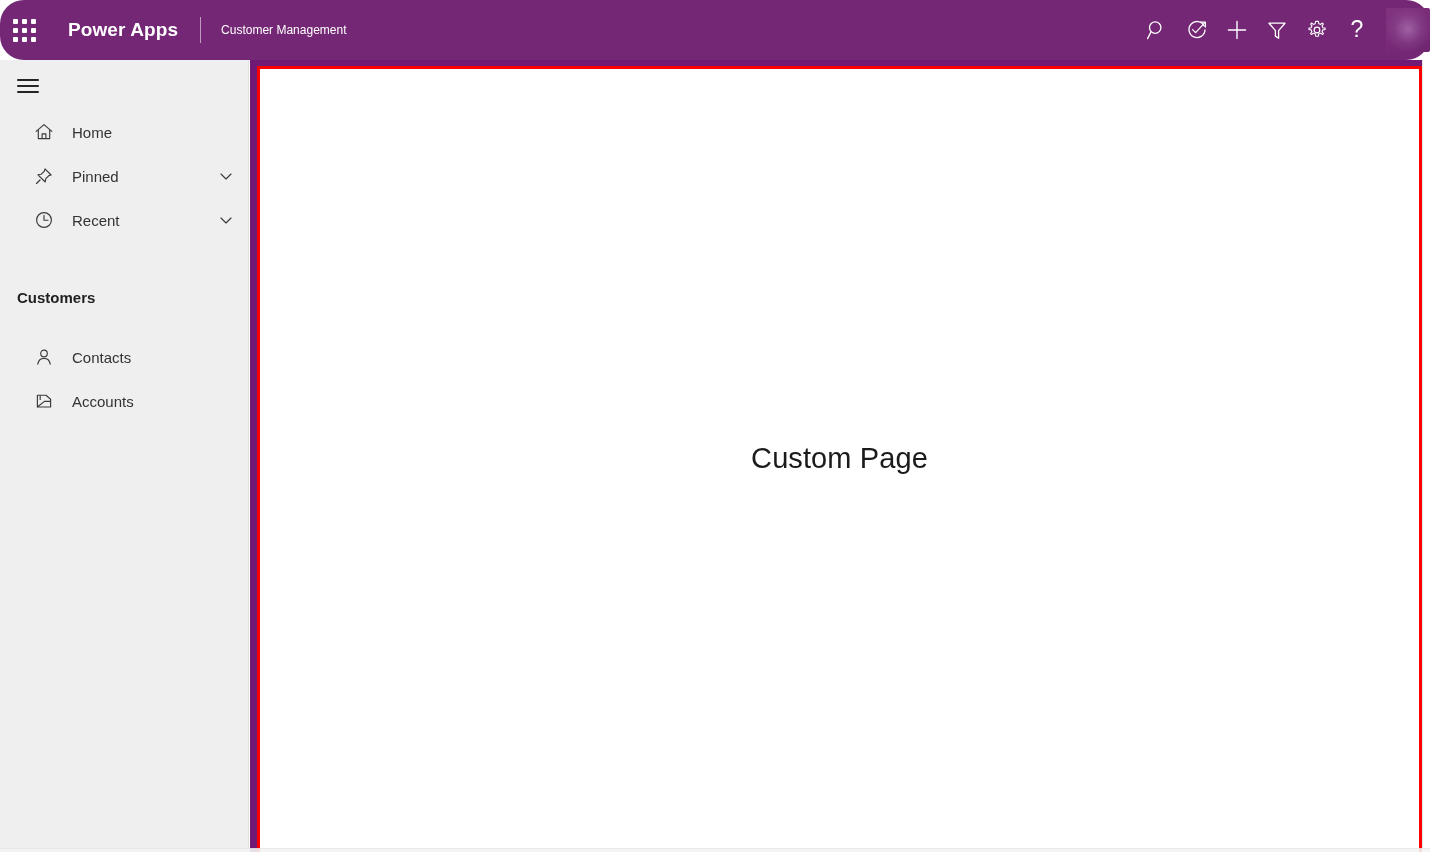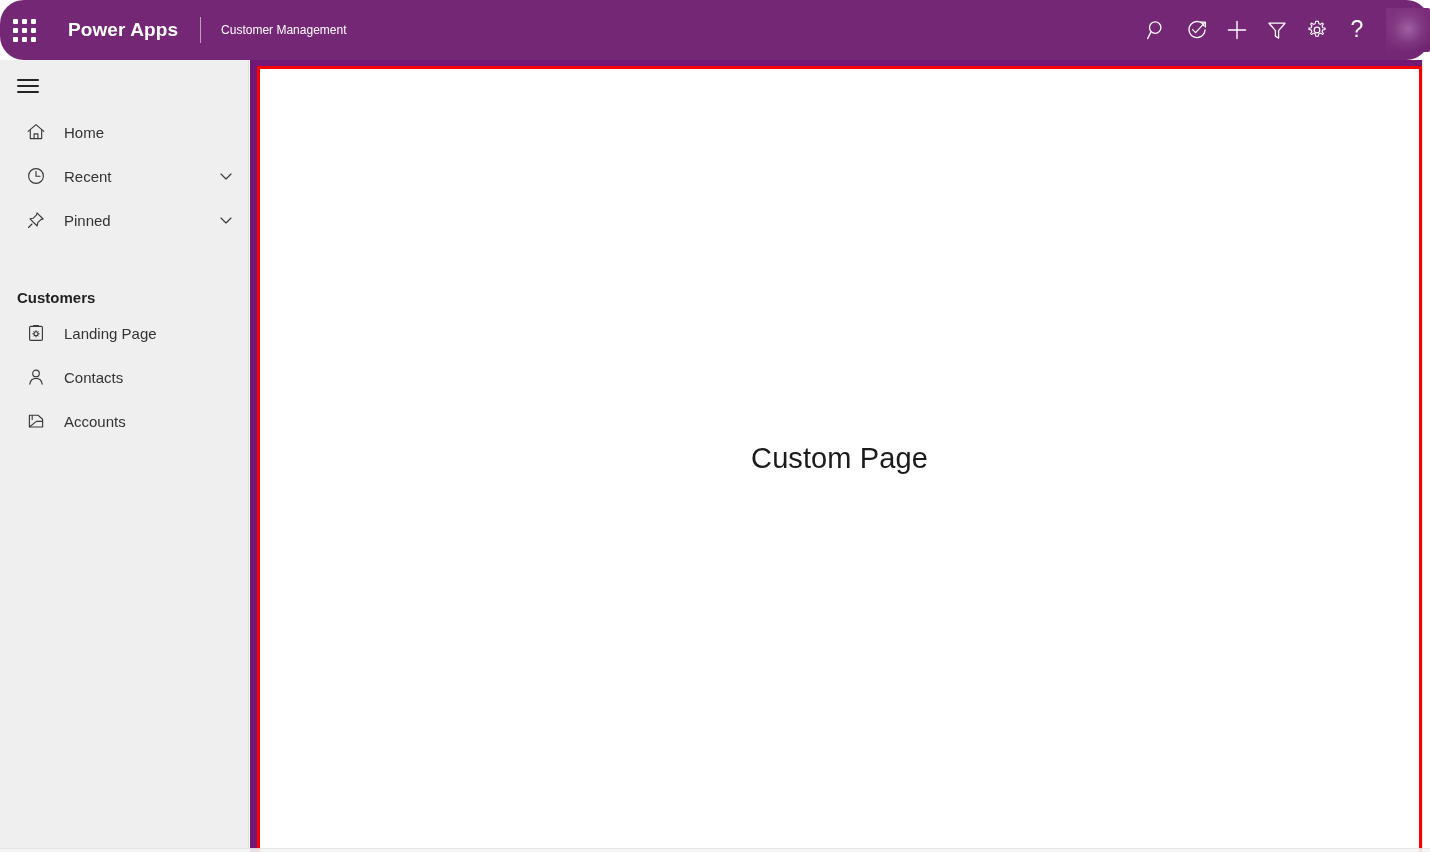--- a/index.html
+++ b/index.html
@@ -147,21 +147,21 @@
     display: block;
     height: 1.6px;
     background: #242424;
     border-radius: 1px;
   }
 
   .nav-item {
     display: flex;
     align-items: center;
     height: 44px;
-    padding-left: 26px;
+    padding-left: 34px;
     padding-right: 14px;
     cursor: pointer;
     box-sizing: border-box;
     color: #333333;
   }
   .nav-ico {
     width: 20px;
     height: 20px;
     flex: 0 0 auto;
     display: flex;
@@ -188,21 +188,21 @@
     color: #3b3a39;
   }
   .nav-chev svg { display: block; }
 
   .group-title {
     font-size: 15px;
     font-weight: bold;
     color: #201f1e;
     padding: 0 0 0 17px;
     margin-top: 48px;
-    margin-bottom: 6px;
+    margin-bottom: 30px;
     line-height: 1;
     white-space: nowrap;
   }
 
   
   .content-wrap {
     position: absolute;
     left: 250px; top: 60px;
     width: 1380px;
     height: 792px;
@@ -348,60 +348,49 @@
           <path d="M4.3 8.0 V16.6 H15.7 V8.0" stroke="#3b3a39" stroke-width="1.15" stroke-linecap="round" stroke-linejoin="round"></path>
           <path d="M8.1 16.6 V11.9 H11.9 V16.6" stroke="#3b3a39" stroke-width="1.15" stroke-linejoin="round"></path>
         </svg>
       </span>
       <span class="nav-label">Home</span>
     </div>
 
     <div class="nav-item">
       <span class="nav-ico">
         <svg width="20" height="20" viewBox="0 0 20 20" fill="none">
+          <path d="M11.0 2.9 L17.1 9.0 L14.9 9.6 L11.8 12.7 L11.2 16.0 L4.0 8.8 L7.3 8.2 L10.4 5.1 Z" stroke="#3b3a39" stroke-width="1.15" stroke-linejoin="round" fill="none"></path>
+          <line x1="6.0" y1="14.0" x2="2.5" y2="17.5" stroke="#3b3a39" stroke-width="1.15" stroke-linecap="round"></line>
+        </svg>
+      </span>
+      <span class="nav-label">Pinned</span>
+      <span class="nav-chev">
+        <svg width="16" height="16" viewBox="0 0 16 16" fill="none">
+          <polyline points="3,6 8,11 13,6" stroke="#3b3a39" stroke-width="1.15" fill="none" stroke-linecap="round" stroke-linejoin="round"></polyline>
+        </svg>
+      </span>
+    </div>
+
+    <div class="nav-item">
+      <span class="nav-ico">
+        <svg width="20" height="20" viewBox="0 0 20 20" fill="none">
           <circle cx="10" cy="10" r="7.4" stroke="#3b3a39" stroke-width="1.15"></circle>
           <path d="M10 5.4 V10.2 H14.0" stroke="#3b3a39" stroke-width="1.15" stroke-linecap="round" stroke-linejoin="round"></path>
         </svg>
       </span>
       <span class="nav-label">Recent</span>
       <span class="nav-chev">
         <svg width="16" height="16" viewBox="0 0 16 16" fill="none">
           <polyline points="3,6 8,11 13,6" stroke="#3b3a39" stroke-width="1.15" fill="none" stroke-linecap="round" stroke-linejoin="round"></polyline>
         </svg>
       </span>
     </div>
 
-    <div class="nav-item">
-      <span class="nav-ico">
-        <svg width="20" height="20" viewBox="0 0 20 20" fill="none">
-          <path d="M11.0 2.9 L17.1 9.0 L14.9 9.6 L11.8 12.7 L11.2 16.0 L4.0 8.8 L7.3 8.2 L10.4 5.1 Z" stroke="#3b3a39" stroke-width="1.15" stroke-linejoin="round" fill="none"></path>
-          <line x1="6.0" y1="14.0" x2="2.5" y2="17.5" stroke="#3b3a39" stroke-width="1.15" stroke-linecap="round"></line>
-        </svg>
-      </span>
-      <span class="nav-label">Pinned</span>
-      <span class="nav-chev">
-        <svg width="16" height="16" viewBox="0 0 16 16" fill="none">
-          <polyline points="3,6 8,11 13,6" stroke="#3b3a39" stroke-width="1.15" fill="none" stroke-linecap="round" stroke-linejoin="round"></polyline>
-        </svg>
-      </span>
-    </div>
-
     <div class="group-title">Customers</div>
 
-    <div class="nav-item">
-      <span class="nav-ico">
-        <svg width="20" height="20" viewBox="0 0 20 20" fill="none">
-          <rect x="3.6" y="3.4" width="12.8" height="14.0" rx="1.1" stroke="#3b3a39" stroke-width="1.15"></rect>
-          <path d="M7.6 3.4 V2.6 H12.4 V3.4" stroke="#3b3a39" stroke-width="1.15" stroke-linejoin="round"></path>
-          <circle cx="10" cy="10.8" r="2.0" stroke="#3b3a39" stroke-width="1.1"></circle>
-          <path d="M10 7.6 v1.0 M10 13.0 v1.0 M6.8 10.8 h1.0 M12.2 10.8 h1.0 M7.75 8.55 l0.7 0.7 M11.55 12.35 l0.7 0.7 M12.25 8.55 l-0.7 0.7 M8.45 12.35 l-0.7 0.7" stroke="#3b3a39" stroke-width="1.0" stroke-linecap="round"></path>
-        </svg>
-      </span>
-      <span class="nav-label">Landing Page</span>
-    </div>
 
     <div class="nav-item">
       <span class="nav-ico">
         <svg width="20" height="20" viewBox="0 0 20 20" fill="none">
           <circle cx="10" cy="6.4" r="3.3" stroke="#3b3a39" stroke-width="1.15"></circle>
           <path d="M3.8 17.2 c0.6 -3.8 3.2 -5.8 6.2 -5.8 s5.6 2.0 6.2 5.8" stroke="#3b3a39" stroke-width="1.15" fill="none" stroke-linecap="round"></path>
         </svg>
       </span>
       <span class="nav-label">Contacts</span>
     </div>

